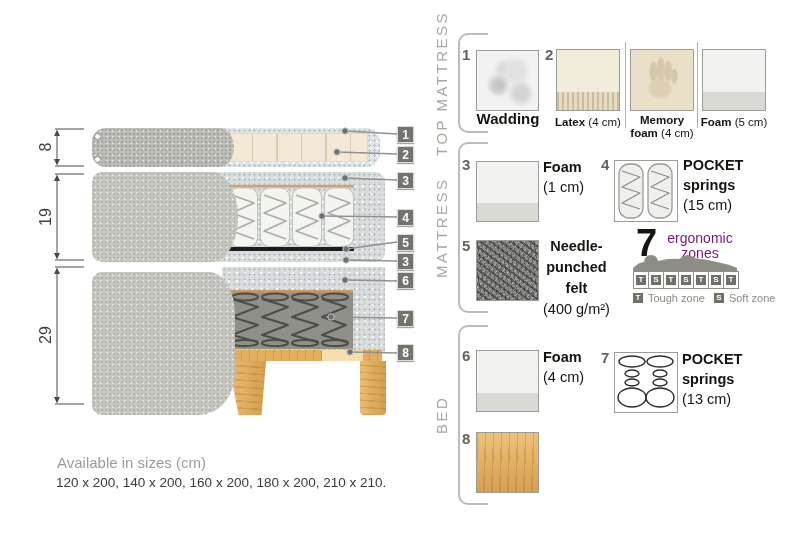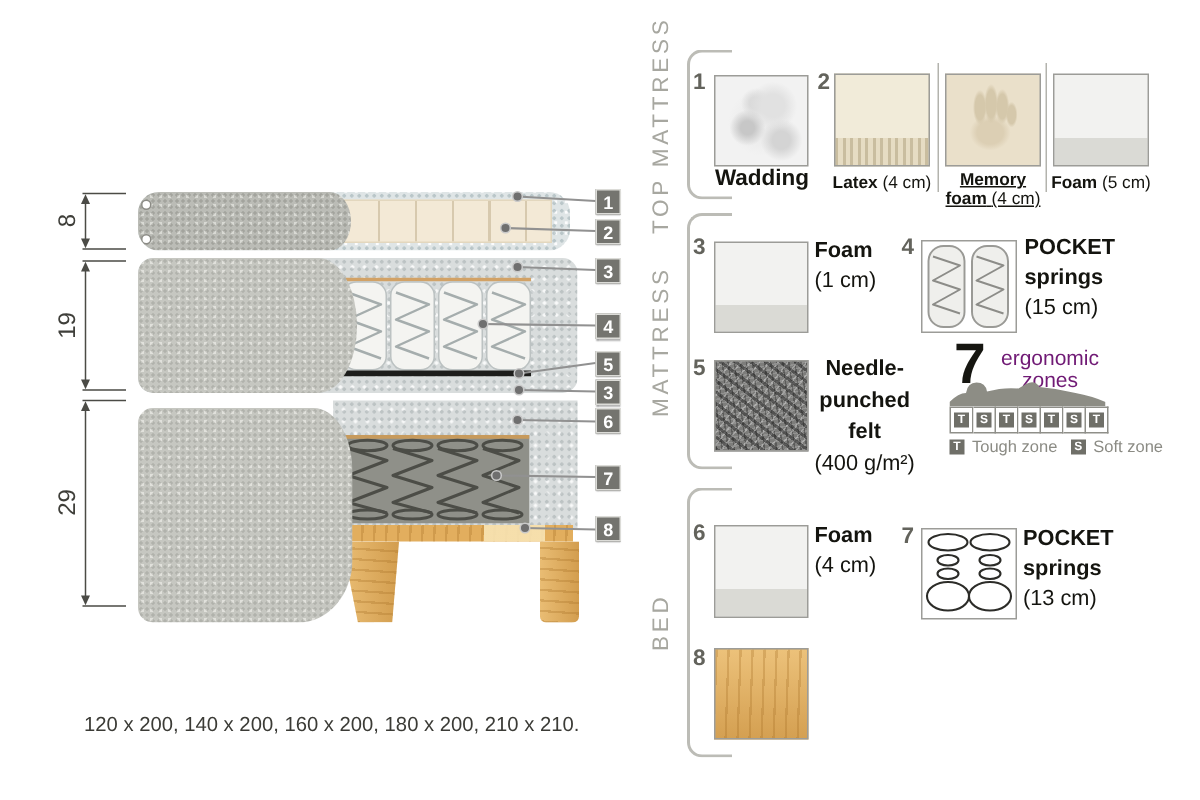--- a/index.html
+++ b/index.html
@@ -225,21 +225,21 @@
     <span>Wadding</span>
   </div>
 
   <div class="lnum" style="left:545px;top:46px;">2</div>
   <div class="thumb latex-tex" style="left:556px;top:49px;width:64px;height:62px;"></div>
   <div class="cap" style="left:548px;top:116px;width:80px;">
     <span class="b">Latex</span> <span>(4 cm)</span>
   </div>
   <div class="sep" style="left:625px;top:42px;height:86px;"></div>
   <div class="thumb memory-tex" style="left:630px;top:49px;width:64px;height:62px;"></div>
-  <div class="cap" style="left:622px;top:114px;width:80px;text-decoration:underline;">
+  <div class="cap" style="left:622px;top:114px;width:80px;">
     <span class="b">Memory</span><br>
     <span class="b">foam</span> <span>(4 cm)</span>
   </div>
   <div class="sep" style="left:697px;top:42px;height:86px;"></div>
   <div class="thumb foam-tex" style="left:702px;top:49px;width:64px;height:62px;"></div>
   <div class="cap" style="left:694px;top:116px;width:80px;text-align:center;">
     <span class="b">Foam</span> <span>(5 cm)</span>
   </div>
 
   <div class="lnum" style="left:462px;top:156px;">3</div>
@@ -336,15 +336,16 @@
   </div>
   <div class="itext" style="left:682px;top:349px;">
     <span class="b">POCKET</span>
     <span class="b">springs</span>
     <span>(13 cm)</span>
   </div>
 
   <div class="lnum" style="left:462px;top:430px;">8</div>
   <div class="thumb wood" style="left:476px;top:432px;width:63px;height:61px;"></div>
 
+  <div class="avail-title" style="left:57px;top:454px;">Available in sizes (cm)</div>
   <div class="avail-sizes" style="left:56px;top:475px;">120 x 200, 140 x 200, 160 x 200, 180 x 200, 210 x 210.</div>
 
 </div>
 
 </body></html>

